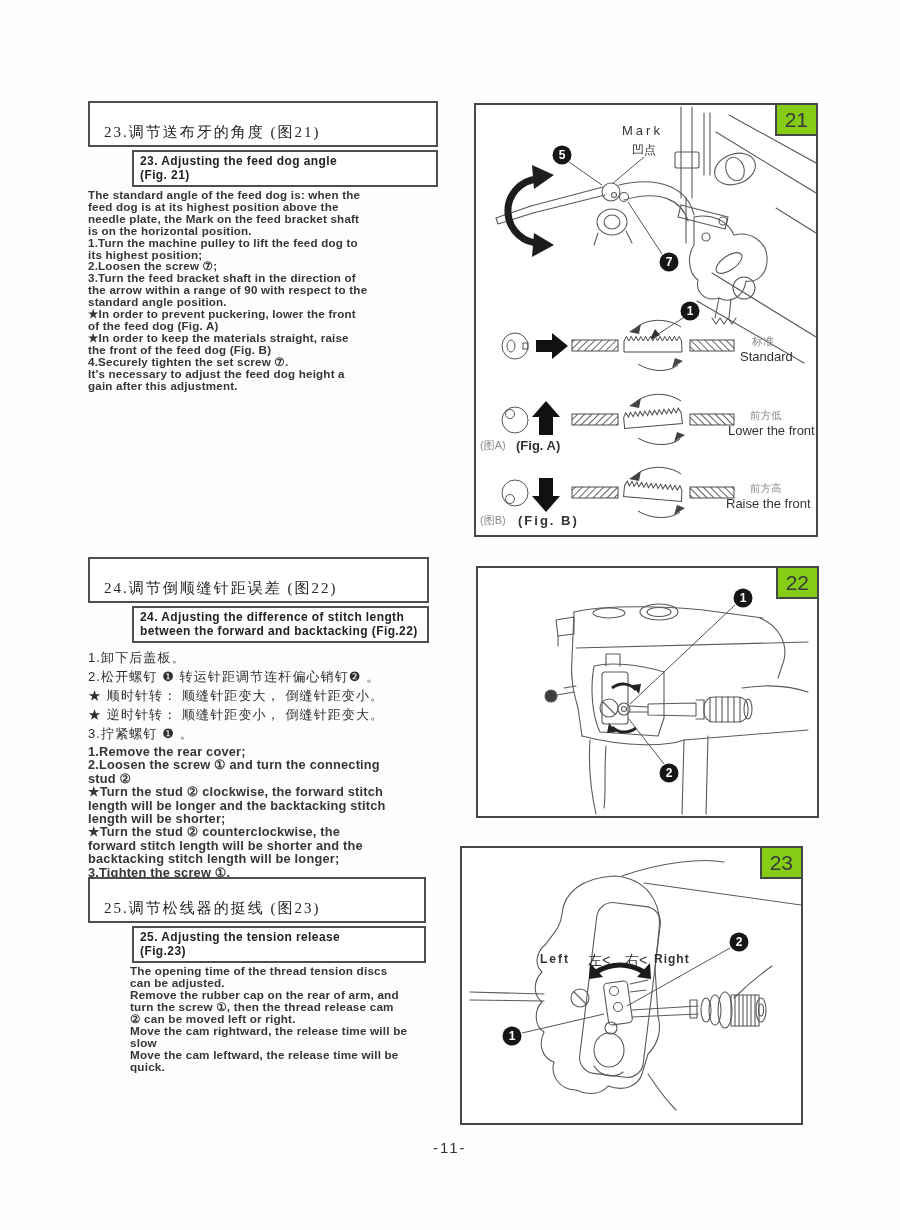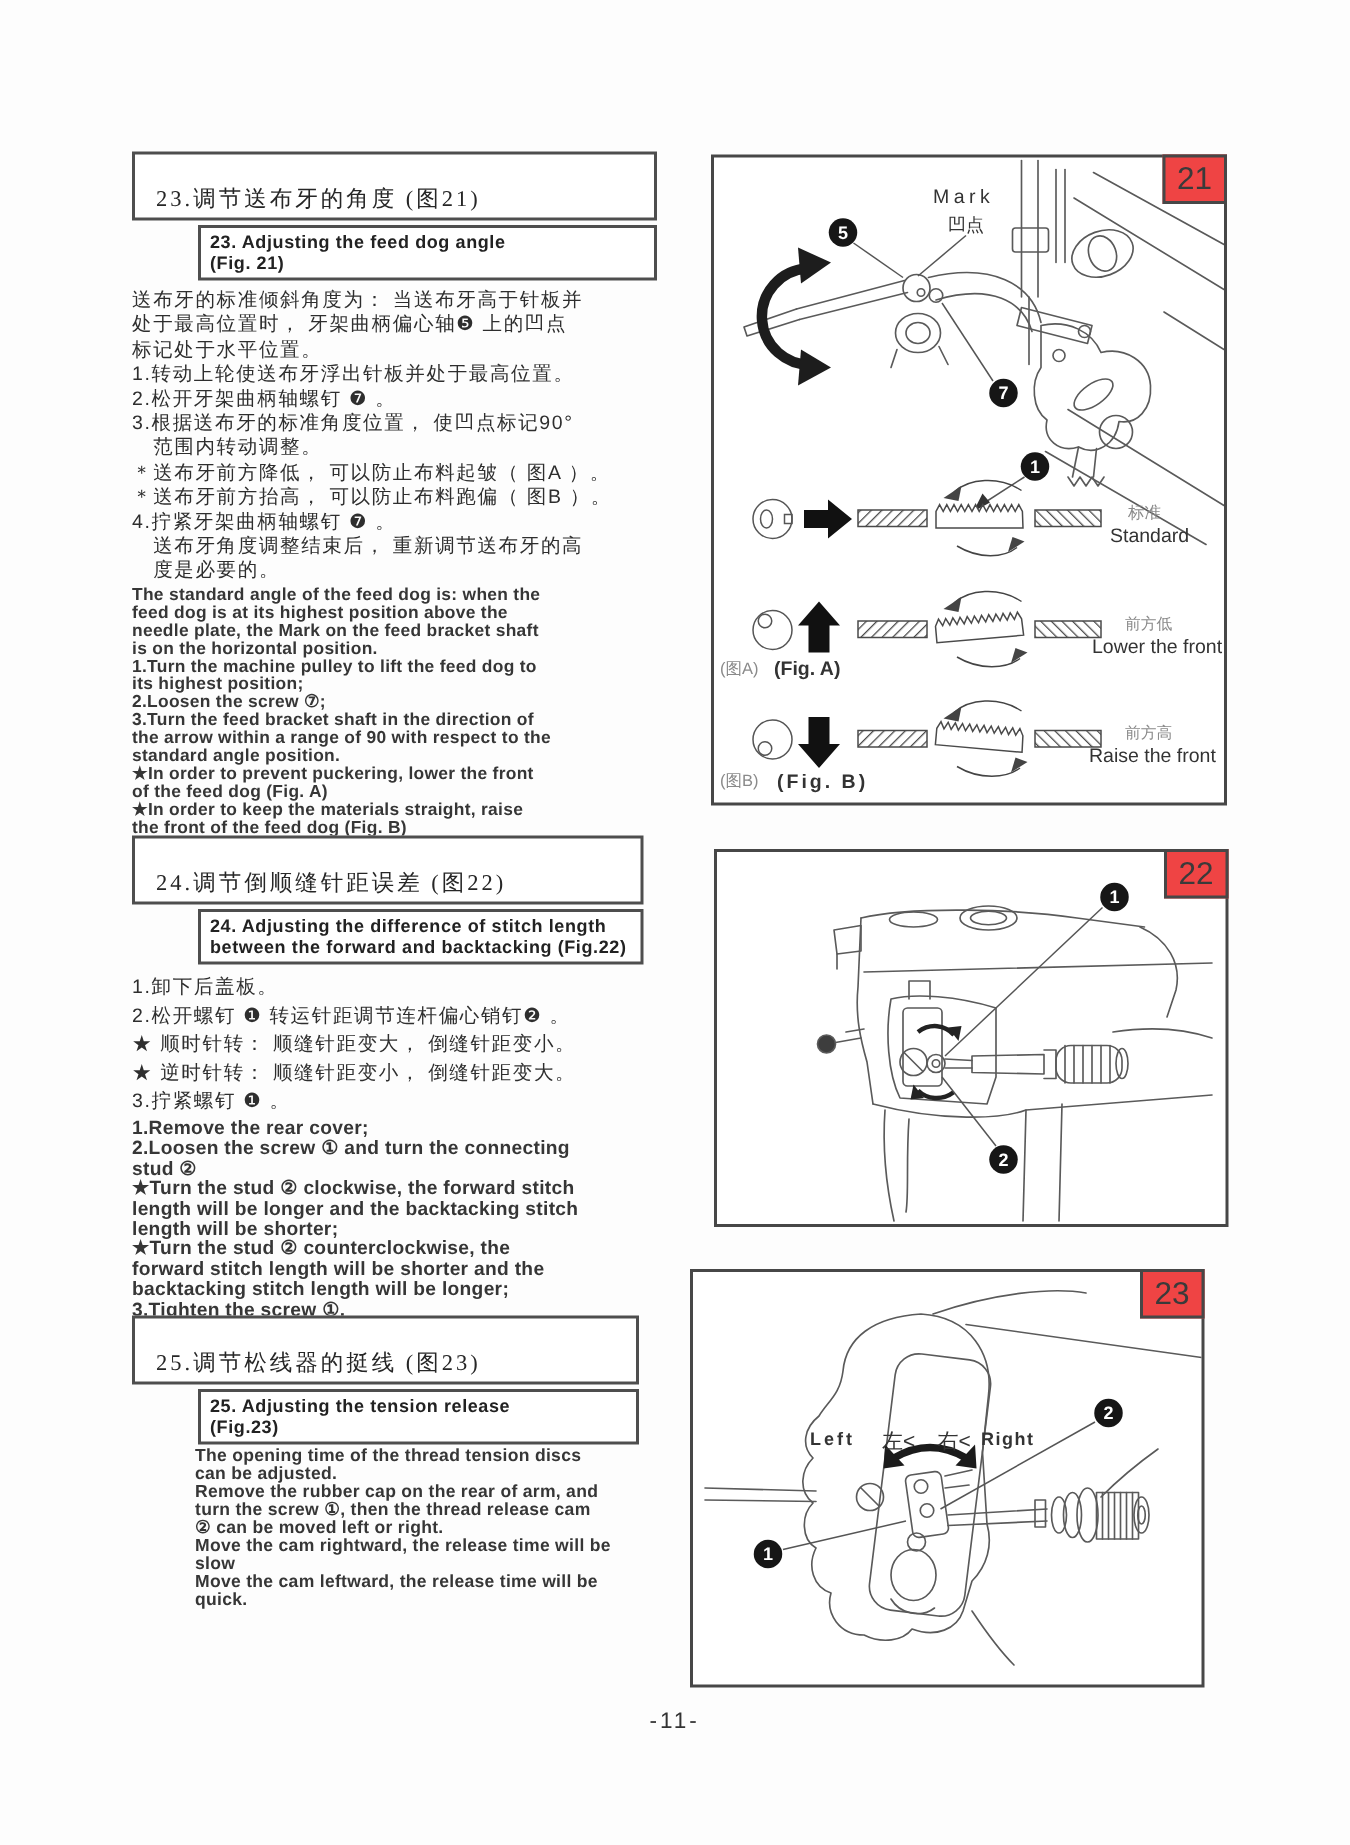--- a/index.html
+++ b/index.html
@@ -18,51 +18,39 @@
   #sec23 .body.en{font-size:11.6px;line-height:11.9px;}
   #sec24 .body.en{font-size:12.8px;line-height:13.4px;}
   #sec25 .body.en{font-size:11.7px;line-height:12px;margin-left:42px;}
   #sec23{left:88px;top:101px;width:350px;}
   #sec24{left:88px;top:557px;width:341px;}
   #sec25{left:88px;top:877px;width:338px;}
   .figbox{position:absolute;border:2px solid #474747;background:#fff;}
   #fig21{left:474px;top:103px;width:340px;height:430px;}
   #fig22{left:476px;top:566px;width:339px;height:248px;}
   #fig23{left:460px;top:846px;width:339px;height:275px;}
-  .fignum{position:absolute;top:-2px;right:-2px;border:2px solid #474747;background:#ef4444;font-size:21px;color:#3a3a3a;padding:0 8px;line-height:29px;z-index:2;}
+  .fignum{position:absolute;top:-2px;right:-2px;border:2px solid #474747;background:#84cc16;font-size:21px;color:#3a3a3a;padding:0 8px;line-height:29px;z-index:2;}
   .figbox svg{position:absolute;left:0;top:0;}
   .pagenum{position:absolute;left:433px;top:1139px;font-size:15px;letter-spacing:2px;color:#333;}
   .svgt{font-family:"Liberation Sans",sans-serif;fill:#333;}
   .gray{fill:#8a8a8a;}
   .co{fill:#161616;}
   .cot{fill:#fff;font-size:12px;font-weight:bold;text-anchor:middle;font-family:"Liberation Sans",sans-serif;}
 </style>
 </head>
 <body>
 
 <div class="page">
 
   <section class="sec" id="sec23">
     <div class="tbox zh">23.调节送布牙的角度 (图21)</div>
     <div class="tbox en">
       <div>23. Adjusting the feed dog angle</div>
       <div>(Fig. 21)</div>
     </div>
-    <div class="body zh">送布牙的标准倾斜角度为： 当送布牙高于针板并
-处于最高位置时， 牙架曲柄偏心轴❺ 上的凹点
-标记处于水平位置。
-1.转动上轮使送布牙浮出针板并处于最高位置。
-2.松开牙架曲柄轴螺钉 ❼ 。
-3.根据送布牙的标准角度位置， 使凹点标记90°
-　范围内转动调整。
-＊送布牙前方降低， 可以防止布料起皱（ 图A ）。
-＊送布牙前方抬高， 可以防止布料跑偏（ 图B ）。
-4.拧紧牙架曲柄轴螺钉 ❼ 。
-　送布牙角度调整结束后， 重新调节送布牙的高
-　度是必要的。</div>
     <div class="body en">The standard angle of the feed dog is: when the
 feed dog is at its highest position above the
 needle plate, the Mark on the feed bracket shaft
 is on the horizontal position.
 1.Turn the machine pulley to lift the feed dog to
 its highest position;
 2.Loosen the screw ⑦;
 3.Turn the feed bracket shaft in the direction of
 the arrow within a range of 90 with respect to the
 standard angle position.

